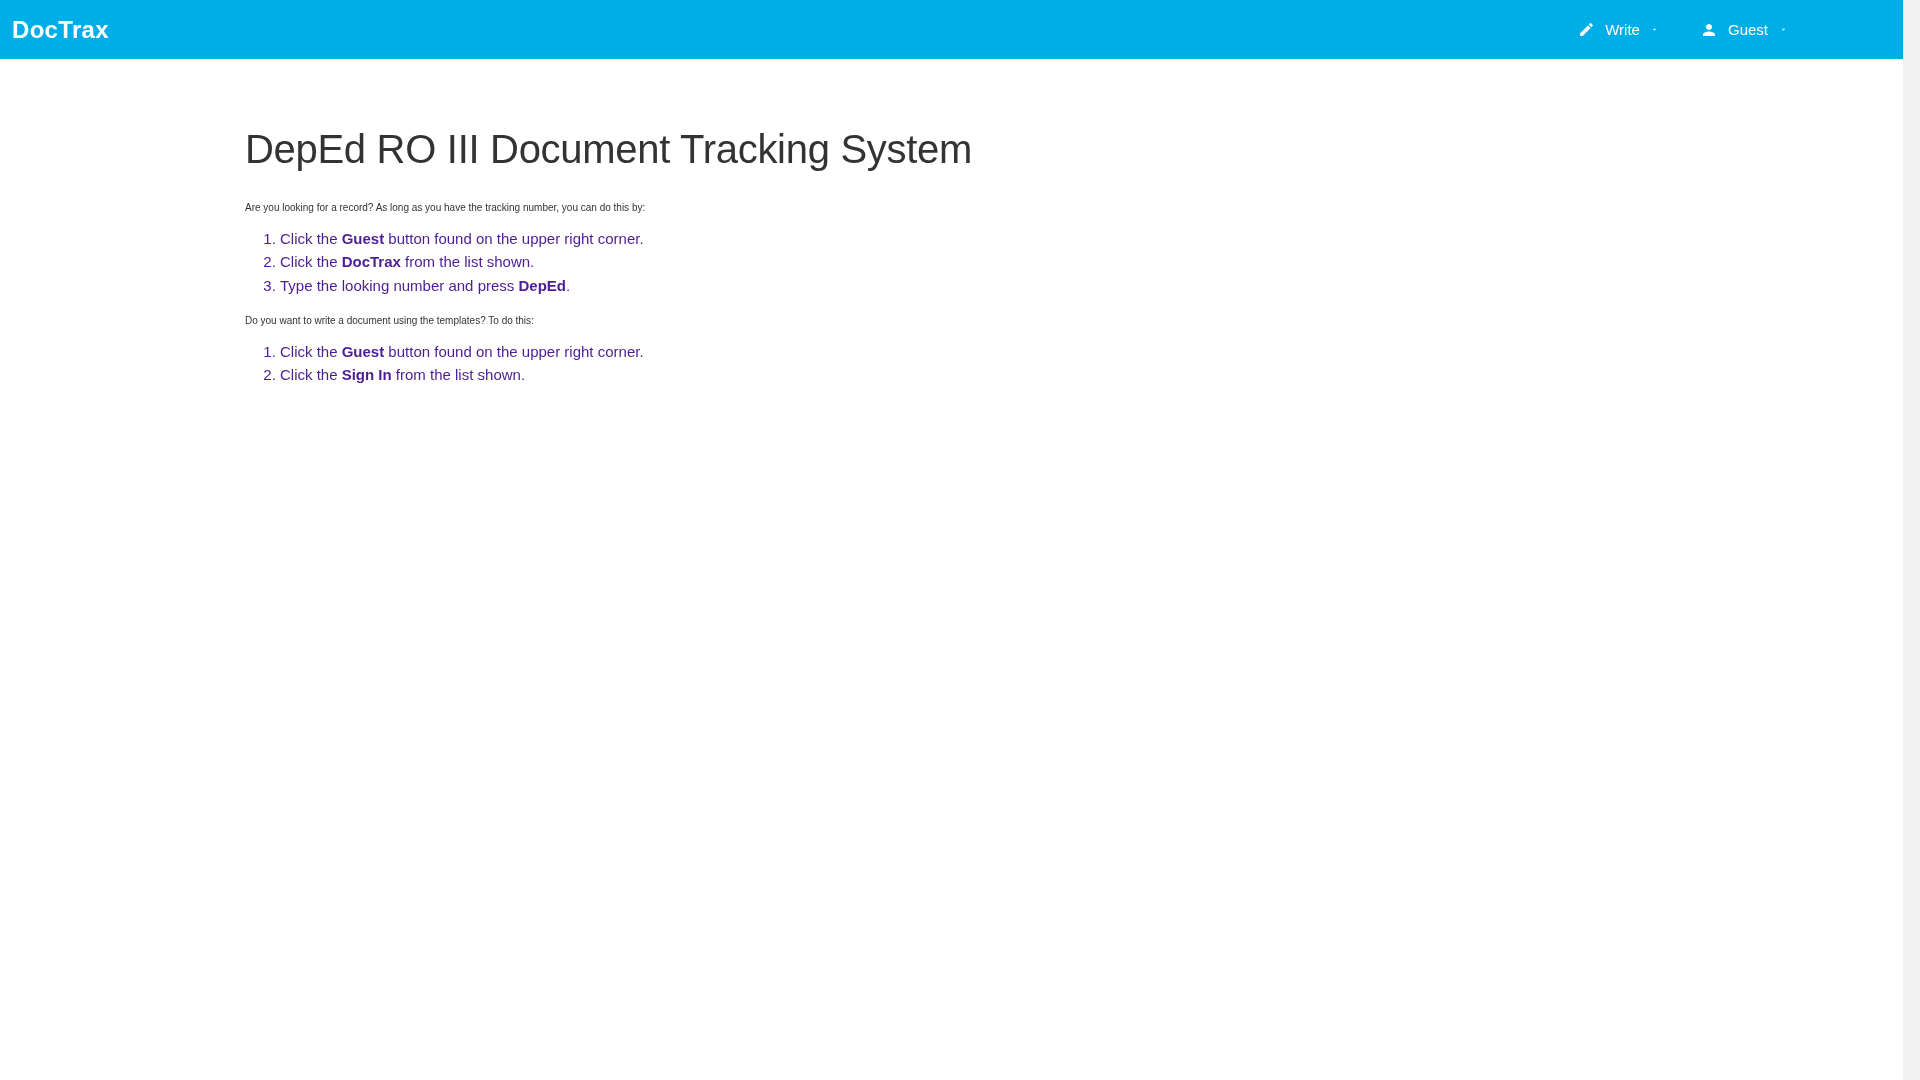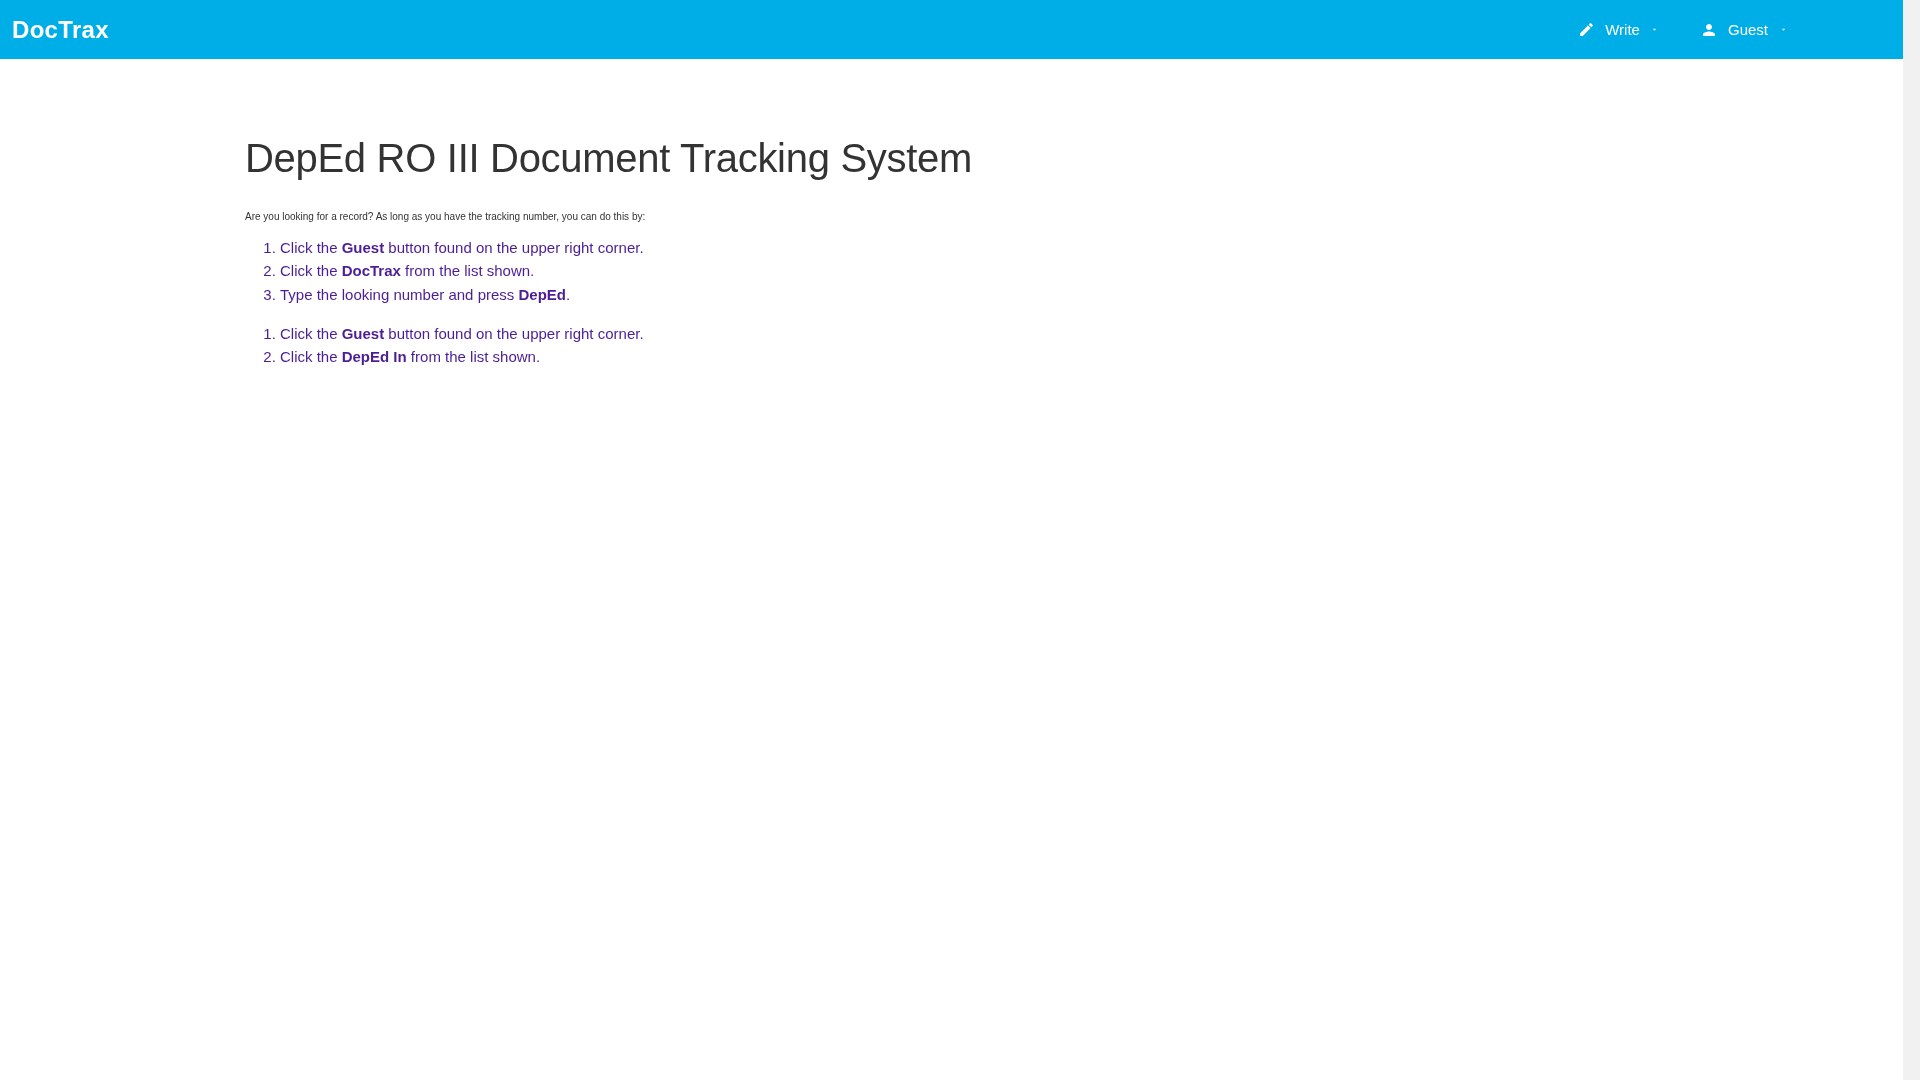--- a/index.html
+++ b/index.html
@@ -56,21 +56,21 @@
       width: 10px;
       height: 10px;
       display: flex;
       align-items: center;
       justify-content: center;
       opacity: 0.85;
     }
     
     .content {
       max-width: 960px;
-      margin: 17px auto;
+      margin: 8px auto;
       padding: 60px 0 0 0;
       margin-left: 245px;
     }
     
     .page-title {
       font-size: 40px;
       font-weight: 400;
       color: #333;
       margin-bottom: 28px;
       letter-spacing: -0.3px;
@@ -147,20 +147,21 @@
 <div class="content">
   <h1 class="page-title">DepEd RO III Document Tracking System</h1>
 
   <p class="intro-text">Are you looking for a record? As long as you have the tracking number, you can do this by:</p>
   <ol class="instruction-list">
     <li><span>Click the </span><span class="bold">Guest</span><span> button found on the upper right corner.</span></li>
     <li><span>Click the </span><span class="bold">DocTrax</span><span> from the list shown.</span></li>
     <li><span>Type the looking number and press </span><span class="bold">DepEd</span><span>.</span></li>
   </ol>
 
+  <p class="intro-text">Do you want to write a document using the templates? To do this:</p>
 
   <ol class="instruction-list">
     <li><span>Click the </span><span class="bold">Guest</span><span> button found on the upper right corner.</span></li>
-    <li><span>Click the </span><span class="bold">DepEd In</span><span> from the list shown.</span></li>
+    <li><span>Click the </span><span class="bold">Sign In</span><span> from the list shown.</span></li>
   </ol>
 </div>
 
 <div class="scrollbar-track"></div>
 
 </body></html>

